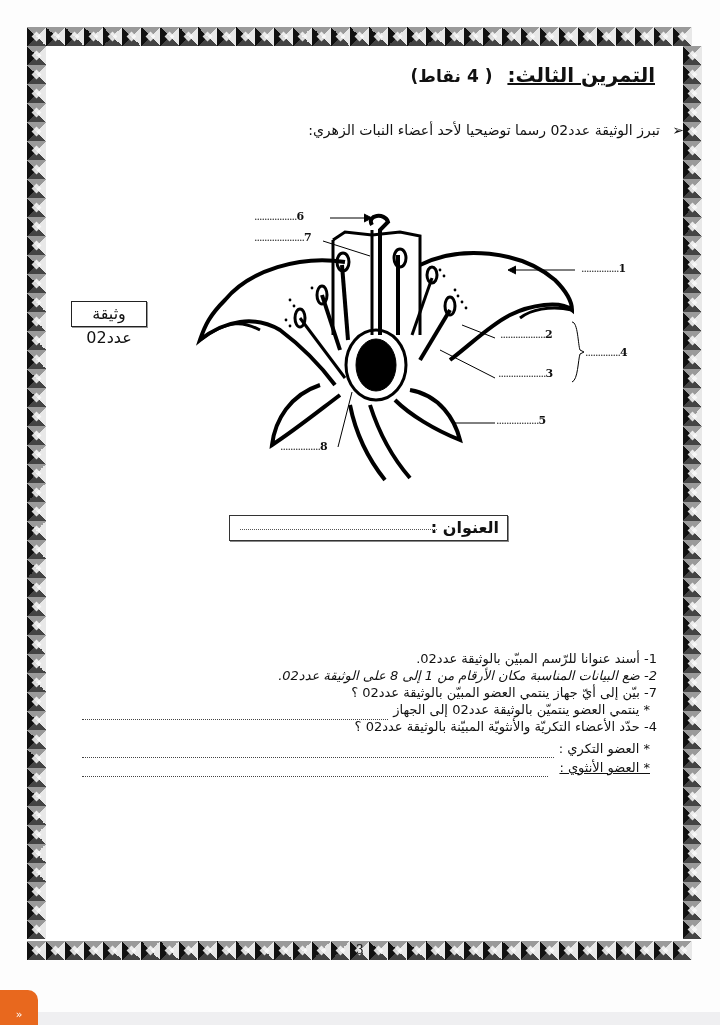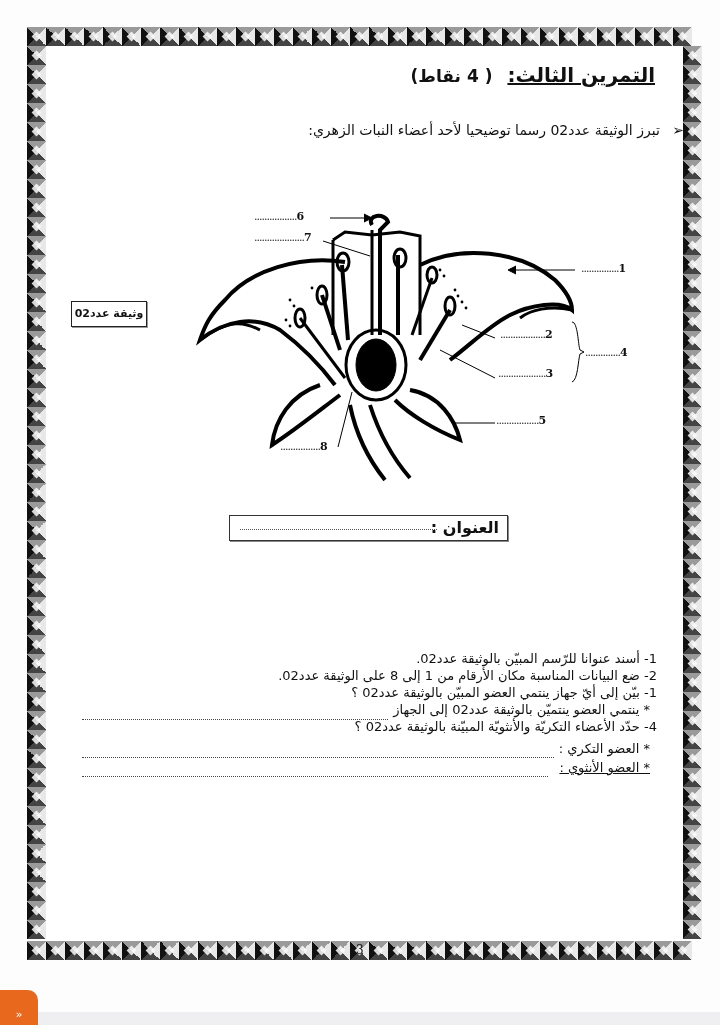--- a/index.html
+++ b/index.html
@@ -13,21 +13,21 @@
     position:relative; }
   .stud::after { content:""; position:absolute; left:6px; top:6px; width:7px; height:7px;
     background:#fafafa; transform:rotate(45deg); opacity:.85; }
   .page { position:absolute; left:46px; top:46px; width:637px; height:895px; background:#fff; }
   .rtl { direction:rtl; unicode-bidi:embed; }
   .title { position:absolute; right:65px; top:63px; font-family:"DejaVu Sans", sans-serif; font-weight:bold; font-size:20px; }
   .title .main { text-decoration:underline; text-decoration-thickness:2px; }
   .title .pts { font-size:17px; margin-right:8px; }
   .intro { position:absolute; right:36px; top:122px; font-size:14px; }
   .doc-box { position:absolute; left:71px; top:301px; width:74px; height:24px; border:1.5px solid #222;
-    font-size:11px; font-weight:bold; text-align:center; line-height:24px; box-shadow:1px 1px 0 #999; }
+    font-size:16px; font-weight:normal; text-align:center; line-height:24px; box-shadow:1px 1px 0 #999; }
   .label { position:absolute; font-size:11px; font-weight:bold; white-space:nowrap; font-family:"DejaVu Serif", serif; }
   .dots { letter-spacing:-1px; font-weight:normal; color:#333; }
   .title-box { position:absolute; left:229px; top:515px; width:277px; height:24px; border:1.5px solid #333;
     box-shadow:1px 1px 0 #888; font-size:16px; line-height:24px; }
   .title-box .lbl { position:absolute; right:8px; font-weight:bold; }
   .title-box .fill { position:absolute; left:10px; right:70px; top:13px; border-bottom:1px dotted #555; }
   .q { position:absolute; right:63px; font-size:13px; white-space:nowrap; }
   .q.sub { right:70px; }
   .ansline { position:absolute; border-bottom:1px dotted #444; height:0; }
   .pagenum { position:absolute; left:356px; top:943px; font-size:12px; font-family:"DejaVu Serif", serif; }
@@ -313,22 +313,22 @@
 <div class="label" style="left:280px;top:440px;">
   <span class="dots">................</span><span>8</span>
 </div>
 
 <div class="title-box rtl">
   <span class="lbl">العنوان :</span>
   <span class="fill"></span>
 </div>
 
 <div class="q rtl" style="top:651px;margin-left:28px;">1- أسند عنوانا للرّسم المبيّن بالوثيقة عدد02.</div>
-<div class="q rtl" style="top:668px;">2- ضع البيانات المناسبة مكان الأرقام من 1 إلى 8 على الوثيقة عدد02.</div>
-<div class="q rtl" style="top:685px;">1- بيّن إلى أيّ جهاز ينتمي العضو المبيّن بالوثيقة عدد02 ؟</div>
+<div class="q rtl" style="top:668px;font-style:italic;">2- ضع البيانات المناسبة مكان الأرقام من 1 إلى 8 على الوثيقة عدد02.</div>
+<div class="q rtl" style="top:685px;">7- بيّن إلى أيّ جهاز ينتمي العضو المبيّن بالوثيقة عدد02 ؟</div>
 <div class="q rtl sub" style="top:702px;">* ينتمي العضو ينتميّن بالوثيقة عدد02 إلى الجهاز</div>
 <div class="ansline" style="left:82px;width:306px;top:719px;"></div>
 <div class="q rtl" style="top:719px;margin-left:44px;">4- حدّد الأعضاء التكريّة والأنثويّة المبيّنة بالوثيقة عدد02 ؟</div>
 <div class="q rtl sub" style="top:741px;">* العضو التكري :</div>
 <div class="ansline" style="left:82px;width:472px;top:757px;"></div>
 <div class="q rtl sub" style="top:760px;text-decoration:underline;">* العضو الأنثوي :</div>
 <div class="ansline" style="left:82px;width:466px;top:776px;"></div>
 
 <div class="pagenum">3</div>
 

